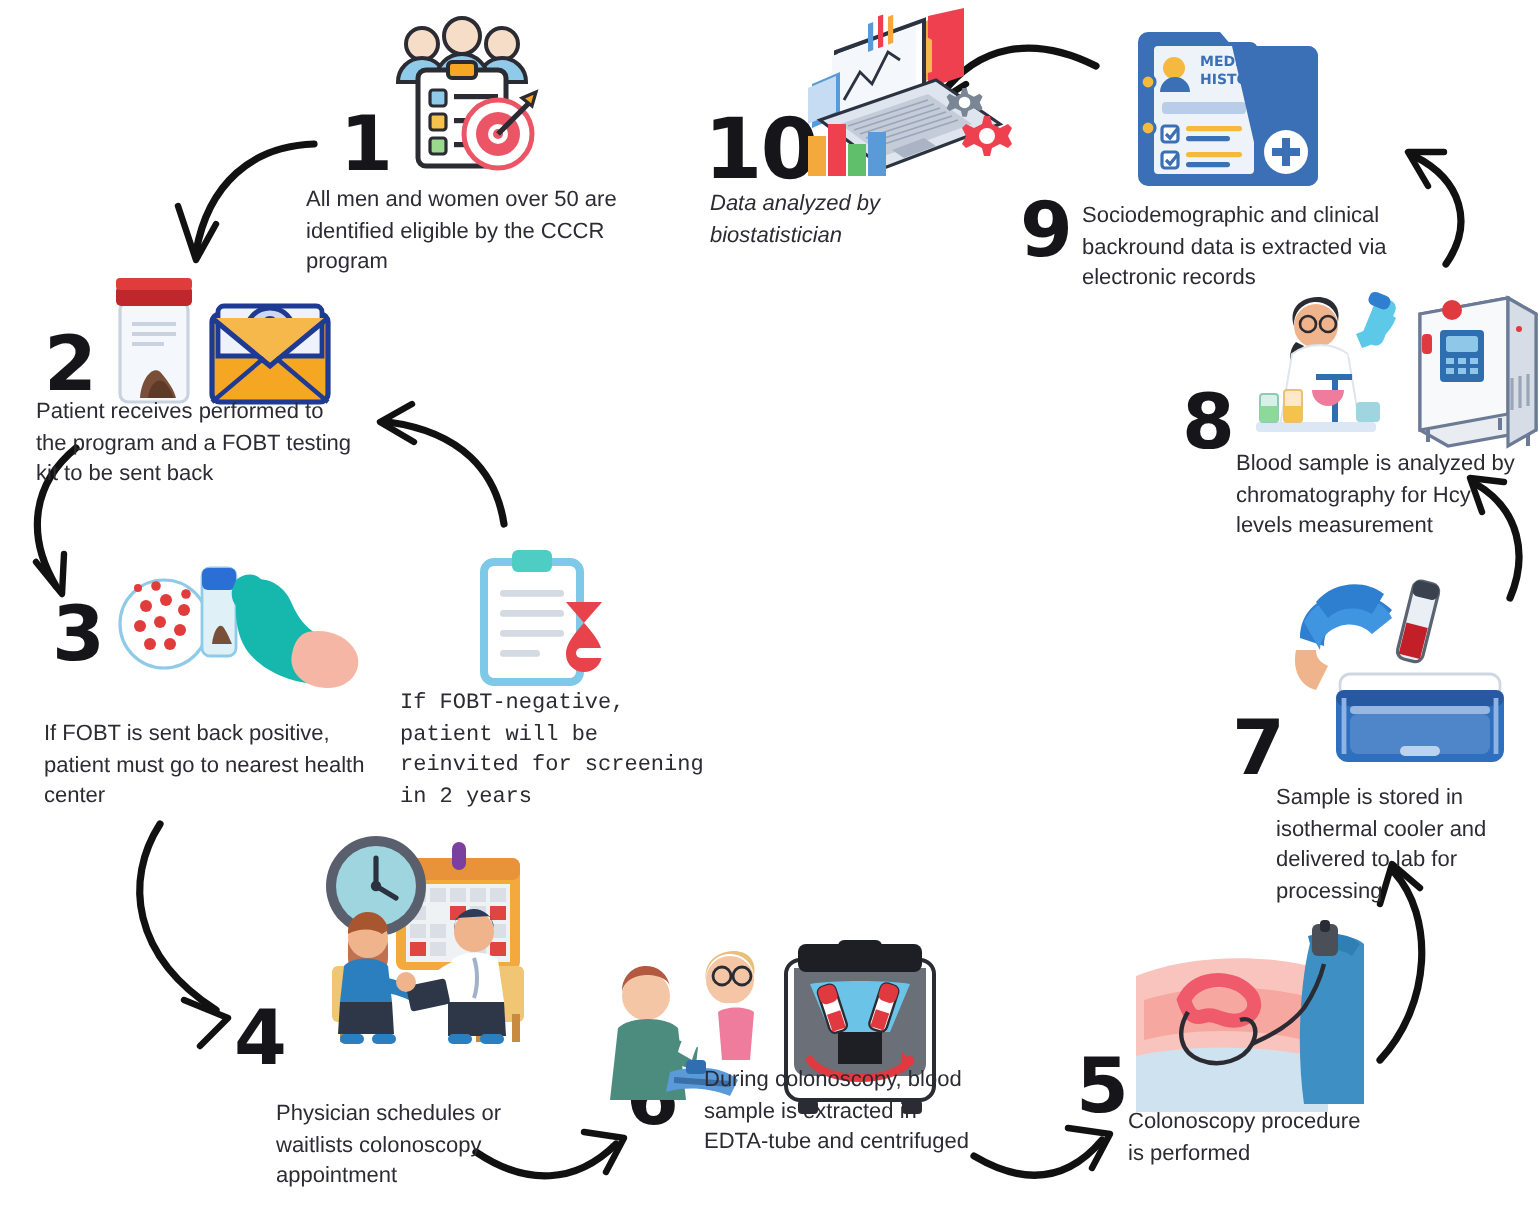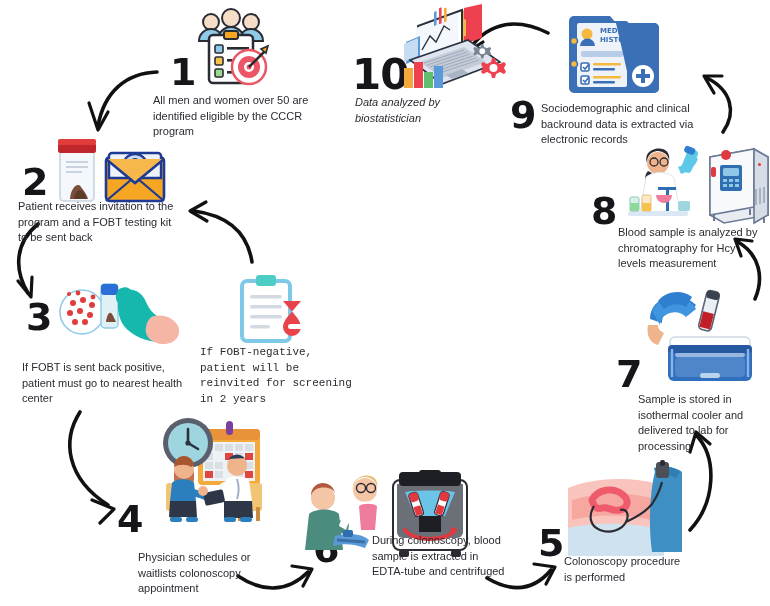--- a/index.html
+++ b/index.html
@@ -122,21 +122,21 @@
           <rect x="56" y="22" width="58" height="44" rx="4" fill="#f5a623" stroke="#1f3a93" stroke-width="2.6"></rect>
           <path d="M62 18 h46 a3 3 0 0 1 3 3 v22 h-52 v-22 a3 3 0 0 1 3 -3z" fill="#eef3fb" stroke="#1f3a93" stroke-width="2.4"></path>
           <circle cx="85" cy="31" r="12" fill="#ccd8ee" stroke="#1f3a93" stroke-width="2.4"></circle>
           <circle cx="85" cy="27" r="4" fill="#1f3a93"></circle>
           <path d="M78 39 a8 8 0 0 1 14 0z" fill="#1f3a93"></path>
           <path d="M56 24 L85 48 L114 24" fill="#f7b84b" stroke="#1f3a93" stroke-width="2.6"></path>
           <path d="M56 66 L82 44 M114 66 L88 44" stroke="#1f3a93" stroke-width="2.2" fill="none"></path>
         </g>
       </svg>
     </div>
-    <div class="cap" style="left:18px;top:199px;width:160px;">Patient receives invitation to the program and a FOBT testing kit to be sent back</div>
+    <div class="cap" style="left:18px;top:199px;width:160px;">Patient receives performed to the program and a FOBT testing kit to be sent back</div>
   </div>
 
   <div class="step">
     <div class="num" style="left:26px;top:298px;font-size:38px;">3</div>
     <div class="ico" style="left:58px;top:270px;">
       <svg width="122" height="76" viewBox="0 0 122 76">
         <g>
           <circle cx="24" cy="42" r="22" fill="#fff" stroke="#8fcbe8" stroke-width="1.6"></circle>
           <g fill="#e03c3c">
             <circle cx="15" cy="33" r="3"></circle>
@@ -303,21 +303,21 @@
               <rect x="48" y="36" width="7" height="9" fill="#e0393f"></rect>
             </g>
             <path d="M14 60 C22 72 56 72 64 60" fill="none" stroke="#e0393f" stroke-width="4" stroke-linecap="round"></path>
             <path d="M60 56 l6 6 l-7 4z" fill="#e0393f"></path>
             <rect x="8" y="80" width="10" height="7" rx="2" fill="#2b2b33"></rect>
             <rect x="60" y="80" width="10" height="7" rx="2" fill="#2b2b33"></rect>
           </g>
         </g>
       </svg>
     </div>
-    <div class="cap" style="left:372px;top:533px;width:140px;">During colonoscopy, blood sample is extracted in EDTA-tube and centrifuged</div>
+    <div class="cap" style="left:352px;top:533px;width:140px;">During colonoscopy, blood sample is extracted in EDTA-tube and centrifuged</div>
   </div>
 
   <div class="step">
     <div class="num" style="left:616px;top:355px;font-size:38px;">7</div>
     <div class="ico" style="left:646px;top:285px;">
       <svg width="110" height="100" viewBox="0 0 110 100">
         <g>
           <path d="M4 34 c0 -12 8 -20 20 -22 c10 -2 20 2 26 8 l-8 10 c-4 -4 -12 -6 -18 -4 c-6 2 -8 6 -8 12 z" fill="#2f7fd0"></path>
           <path d="M6 26 c6 -12 20 -16 32 -12 c6 2 10 6 12 10 l-10 8 c-4 -4 -10 -6 -16 -4 c-6 2 -10 6 -10 12z" fill="#3f95e0"></path>
           <path d="M12 16 c8 -10 24 -12 34 -4 l-6 10 c-6 -4 -16 -4 -22 2z" fill="#2f7fd0"></path>

